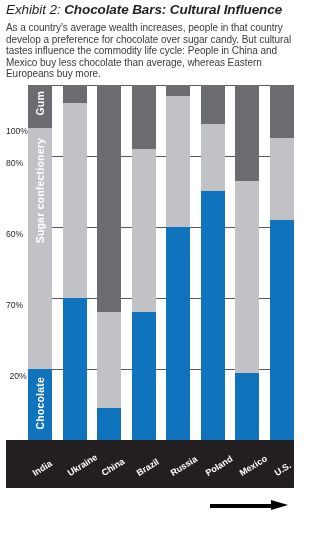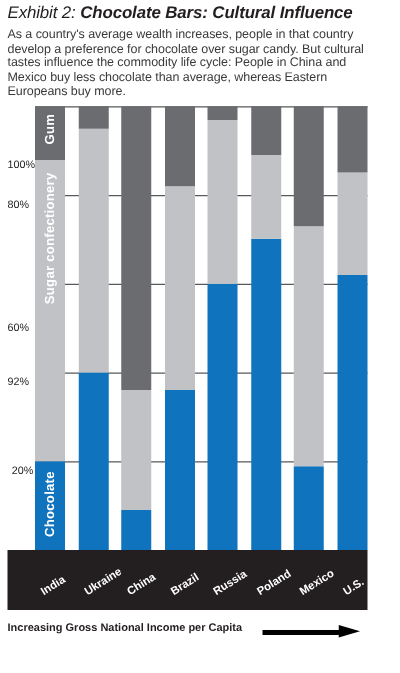--- a/index.html
+++ b/index.html
@@ -182,38 +182,37 @@
           <div class="barcol" style="width: 24px;">
             <div class="seg seg-choc" style="bottom: 0px; height: 220.1px;"></div>
             <div class="seg seg-sugar" style="bottom: 220.1px; height: 81.65px;"></div>
             <div class="seg seg-gum" style="bottom: 301.75px; height: 53.25px;"></div>
           </div>
         </div>
     </div>
     <div id="yticks">
         <div class="ytick" style="top: 17px; margin-top: 23px;">100%</div>
         <div class="ytick" style="top: 72px;">80%</div>
-        <div class="ytick" style="top: 143px; margin-top: 28px;">60%</div>
-        <div class="ytick" style="top: 214px;">92%</div>
+        <div class="ytick" style="top: 143px;">60%</div>
+        <div class="ytick" style="top: 214px;">70%</div>
         <div class="ytick" style="top: 285px; text-align: center;">20%</div>
       </div>
   </div>
 
   <div class="xband" id="xband">
       <div class="xlab" style="left: 30px; bottom: 10px;">India</div>
       <div class="xlab" style="left: 64.5714px; bottom: 10px;">Ukraine</div>
       <div class="xlab" style="left: 99.1429px; bottom: 10px;">China</div>
       <div class="xlab" style="left: 133.714px; bottom: 10px;">Brazil</div>
       <div class="xlab" style="left: 168.286px; bottom: 10px;">Russia</div>
       <div class="xlab" style="left: 202.857px; bottom: 10px;">Poland</div>
       <div class="xlab" style="left: 237.429px; bottom: 10px;">Mexico</div>
       <div class="xlab" style="left: 272px; bottom: 10px;">U.S.</div>
     </div>
 
   <div class="gni-row">
-    <div class="gni-text">Increasing Gross National Income per Capita</div>
     <div class="arrow">
       <div class="shaft"></div>
       <div class="head"></div>
     </div>
   </div>
 
 </div>
 
 </body></html>

